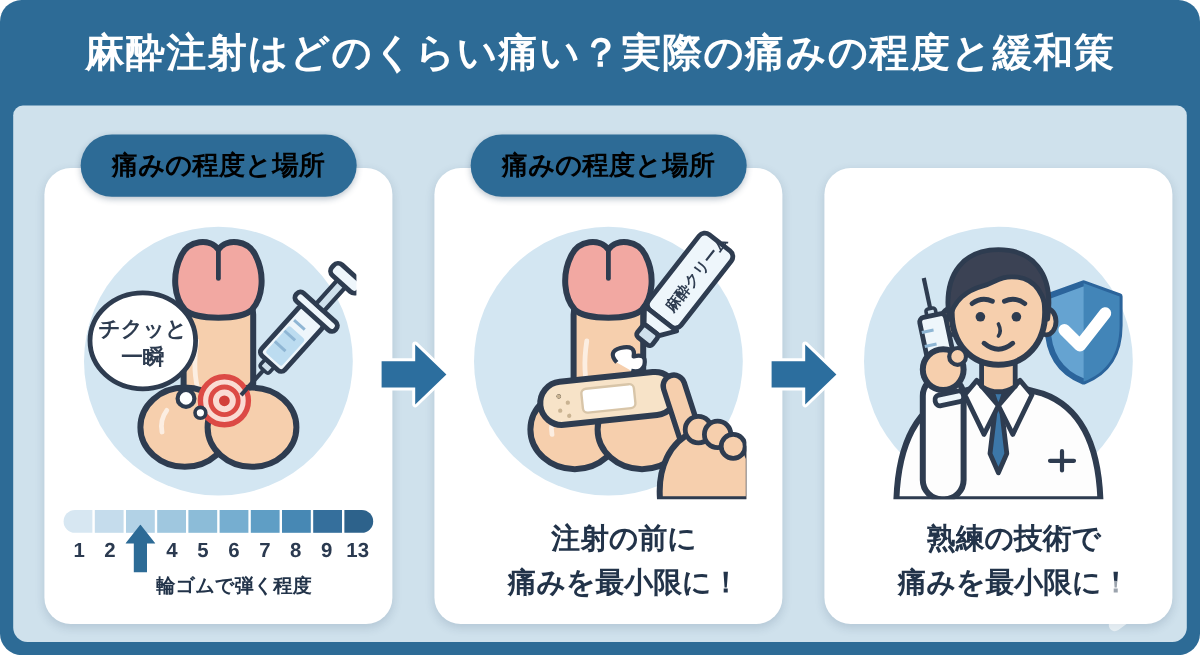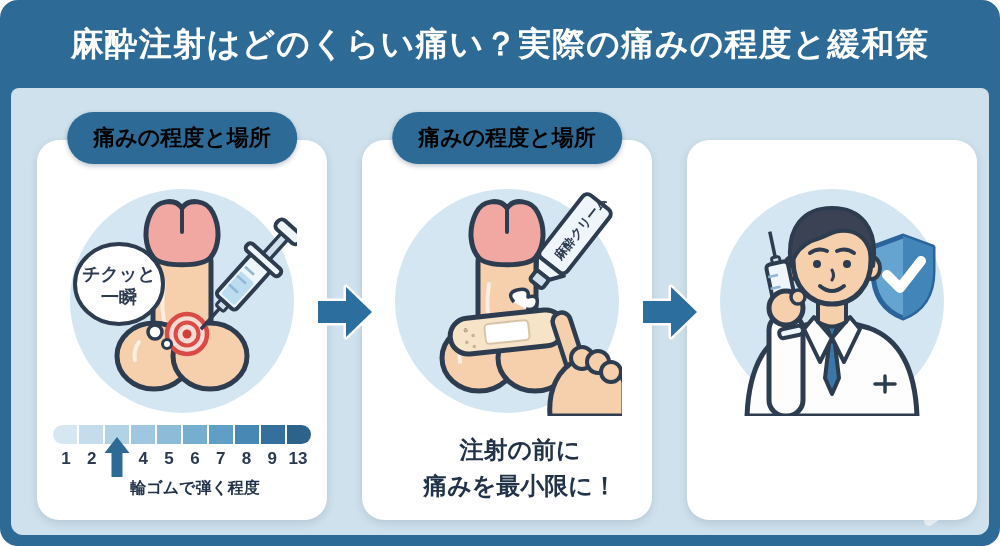--- a/index.html
+++ b/index.html
@@ -207,20 +207,24 @@
           <rect x="-17" y="-2" width="34" height="8" rx="4" fill="#eef6fb" stroke-width="4"></rect>
           <rect x="-4" y="6" width="8" height="14" fill="#cfe0ec" stroke-width="3"></rect>
           <rect x="-12" y="20" width="24" height="9" rx="4" fill="#eef6fb" stroke-width="4"></rect>
         </g>
         <g>
           <circle cx="69" cy="122" r="17" fill="#f6cfad" stroke="#2e3c50" stroke-width="5"></circle>
           <circle cx="81" cy="111" r="7" fill="#f6cfad" stroke="#2e3c50" stroke-width="3.5"></circle>
         </g>
       </svg>
 
+      <div class="caption cap23">
+        <div>熟練の技術で</div>
+        <div>痛みを最小限に！</div>
+      </div>
     </div>
 
     <svg class="flow-arrow fa1" viewBox="0 0 58 62">
       <polygon points="2,20 30,20 30,6 56,31 30,56 30,42 2,42" fill="#2c6e9e" stroke="#ffffff" stroke-width="5" stroke-linejoin="round" paint-order="stroke"></polygon>
     </svg>
     <svg class="flow-arrow fa2" viewBox="0 0 58 62">
       <polygon points="2,20 30,20 30,6 56,31 30,56 30,42 2,42" fill="#2c6e9e" stroke="#ffffff" stroke-width="5" stroke-linejoin="round" paint-order="stroke"></polygon>
     </svg>
 
     <svg class="corner-chevron" viewBox="0 0 44 44">

